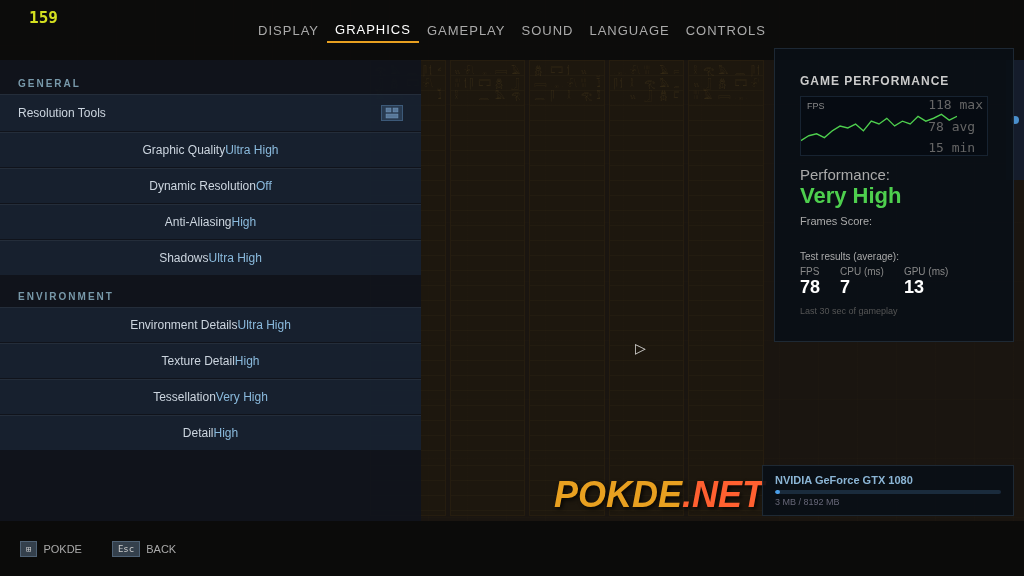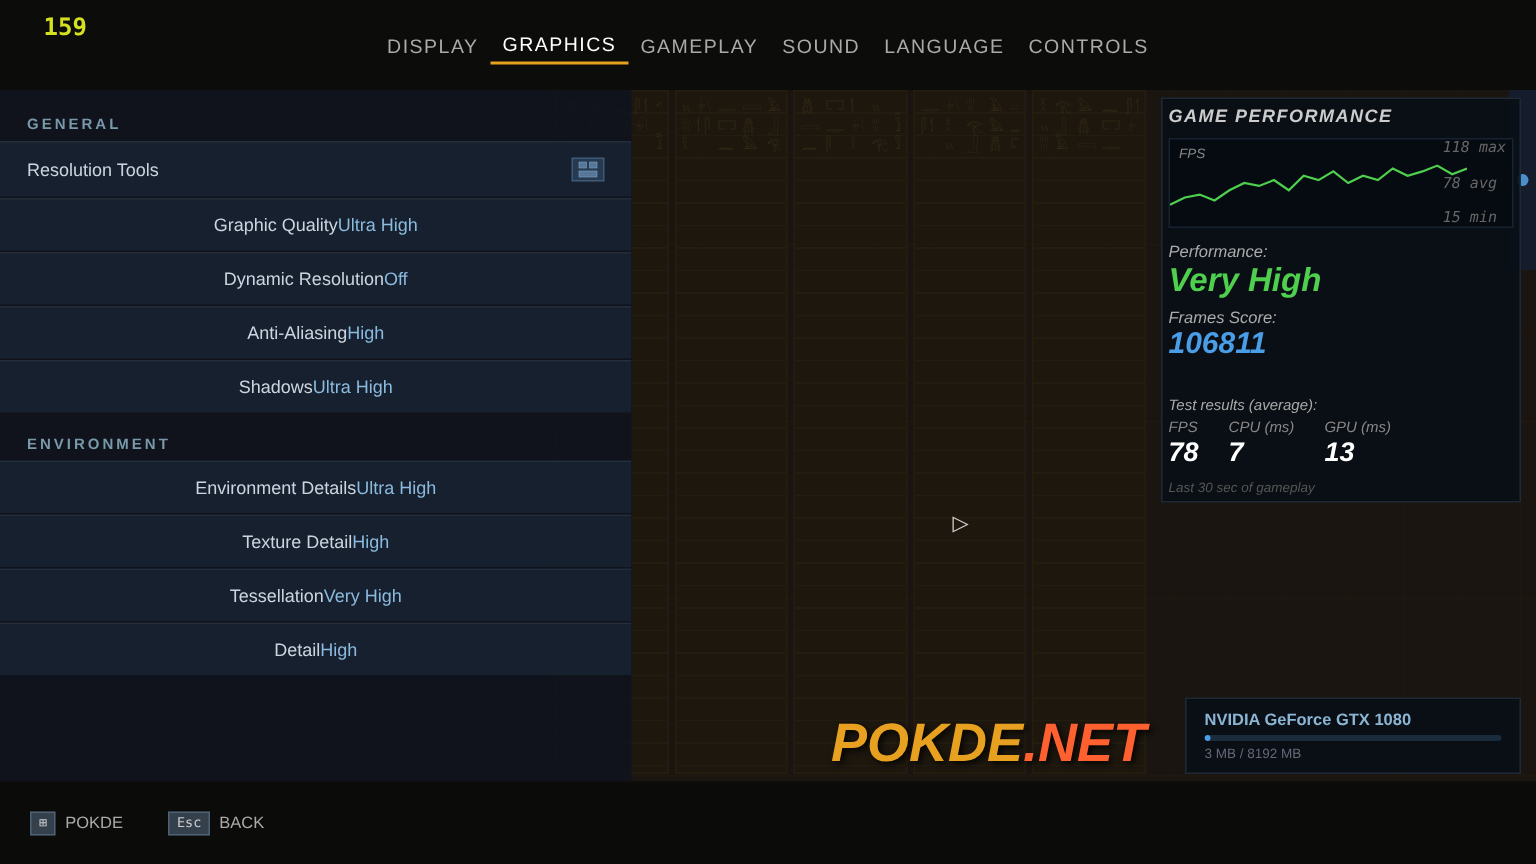--- a/index.html
+++ b/index.html
@@ -249,28 +249,27 @@
       border: 1px solid rgba(120,150,180,0.4);
       padding: 2px 5px;
       font-size: 9px;
       color: #ccc;
       font-family: monospace;
     }
 
     
     .perf-panel {
       position: absolute;
-      top: 65px;
+      top: 48px;
       right: 10px;
       width: 240px;
       background: rgba(10,15,22,0.93);
       border: 1px solid rgba(60,80,100,0.4);
       z-index: 10;
-      padding: 4px;
-      font-style: italic;
+      padding: 25px;
     }
 
     .perf-title {
       color: #ccc;
       font-size: 12px;
       font-weight: bold;
       margin-bottom: 8px;
       text-transform: uppercase;
       letter-spacing: 1px;
     }
@@ -289,39 +288,39 @@
       right: 4px;
       top: 0;
       bottom: 0;
       display: flex;
       flex-direction: column;
       justify-content: space-between;
     }
 
     .fps-graph-label {
       color: #666;
-      font-size: 10px;
+      font-size: 13px;
       font-family: monospace;
     }
 
     .fps-graph-svg {
       position: absolute;
       left: 0;
       top: 0;
       width: calc(100% - 30px);
       height: 100%;
     }
 
     .perf-rating {
       margin-bottom: 6px;
     }
 
     .perf-rating-label {
       color: #aaa;
-      font-size: 11px;
+      font-size: 15px;
     }
 
     .perf-rating-value {
       color: #4ecf4e;
       font-size: 22px;
       font-weight: bold;
       line-height: 1.2;
     }
 
     .frames-score-label {
@@ -364,21 +363,21 @@
       color: #555;
       font-size: 9px;
       margin-top: 8px;
     }
 
     
     .gpu-panel {
       position: absolute;
       right: 10px;
       bottom: 60px;
-      width: 224px;
+      width: 252px;
       background: rgba(10,15,22,0.93);
       border: 1px solid rgba(60,80,100,0.4);
       z-index: 10;
       padding: 8px 12px;
     }
 
     .gpu-name {
       color: #8bb5d5;
       font-size: 11px;
       font-weight: bold;
@@ -648,21 +647,20 @@
     <div style="position:absolute;top:4px;left:6px;color:#888;font-size:9px;">FPS</div>
   </div>
 
   <div class="perf-rating">
     <div class="perf-rating-label">Performance:</div>
     <div class="perf-rating-value">Very High</div>
   </div>
 
   <div>
     <div class="frames-score-label">Frames Score:</div>
-    <div class="frames-score-value">106811</div>
   </div>
 
   <div class="test-results-label">Test results (average):</div>
   <div class="test-results-row">
     <div>
       <div class="test-col-label">FPS</div>
       <div class="test-col-value">78</div>
     </div>
     <div>
       <div class="test-col-label">CPU (ms)</div>

